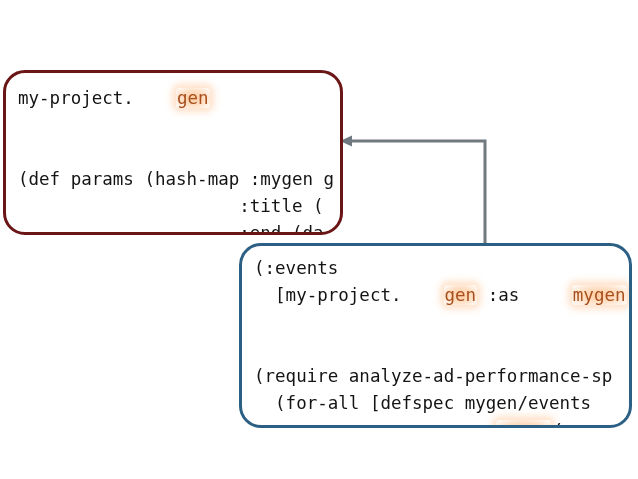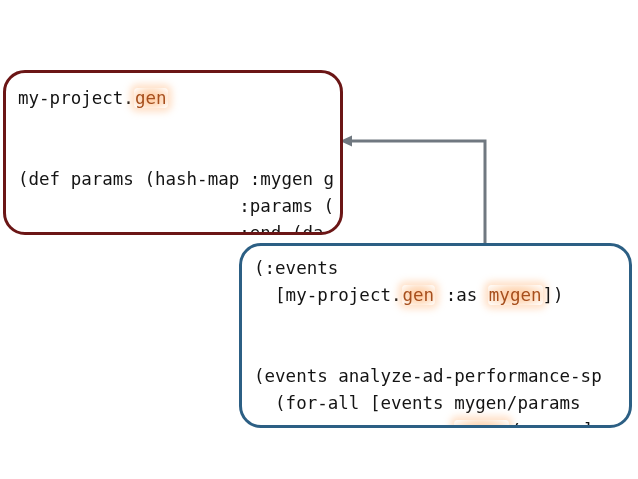--- a/index.html
+++ b/index.html
@@ -74,41 +74,42 @@
 
   .hl {
     color: #a74f1d;
     background: radial-gradient(ellipse at center,
                 rgba(255,170,100,0.62) 0%,
                 rgba(255,190,135,0.45) 55%,
                 rgba(255,210,170,0.0) 100%);
     border-radius: 4px;
     padding: 0 1px;
     box-shadow: 0 0 7px 4px rgba(255,181,120,0.40);
+    margin-left: 42px;
   }
 
   .blank-line { display: block; height: 27px; }
 </style>
 </head>
 <body>
 
 <div id="slide">
 
   <svg class="connector" viewBox="0 0 638 479" width="638" height="479">
     <polyline points="485,246 485,141 348,141" fill="none" stroke="#707880" stroke-width="3"></polyline>
     <polygon points="340,141 352,135.5 352,146.5" fill="#707880"></polygon>
   </svg>
 
   <div class="code-box gen-box">
     <div class="code-inner"><span>my-project.</span><span class="hl">gen</span><span class="blank-line"></span><span class="blank-line"></span><span>(def params (hash-map :mygen g</span>
-<span>                     :params (</span>
+<span>                     :title (</span>
 <span>                     :end (da</span></div>
   </div>
 
   <div class="code-box spec-box">
     <div class="code-inner"><span>(:events</span>
-<span>  [my-project.</span><span class="hl">gen</span><span> :as </span><span class="hl">mygen</span><span>])</span><span class="blank-line"></span><span class="blank-line"></span><span>(events analyze-ad-performance-sp</span>
-<span>  (for-all [events mygen/params</span>
+<span>  [my-project.</span><span class="hl">gen</span><span> :as </span><span class="hl">mygen</span><span>])</span><span class="blank-line"></span><span class="blank-line"></span><span>(require analyze-ad-performance-sp</span>
+<span>  (for-all [defspec mygen/events</span>
 <span>            params </span><span class="hl">mygen</span><span>/params]</span>
 </div>
   </div>
 
 </div>
 
 </body></html>

